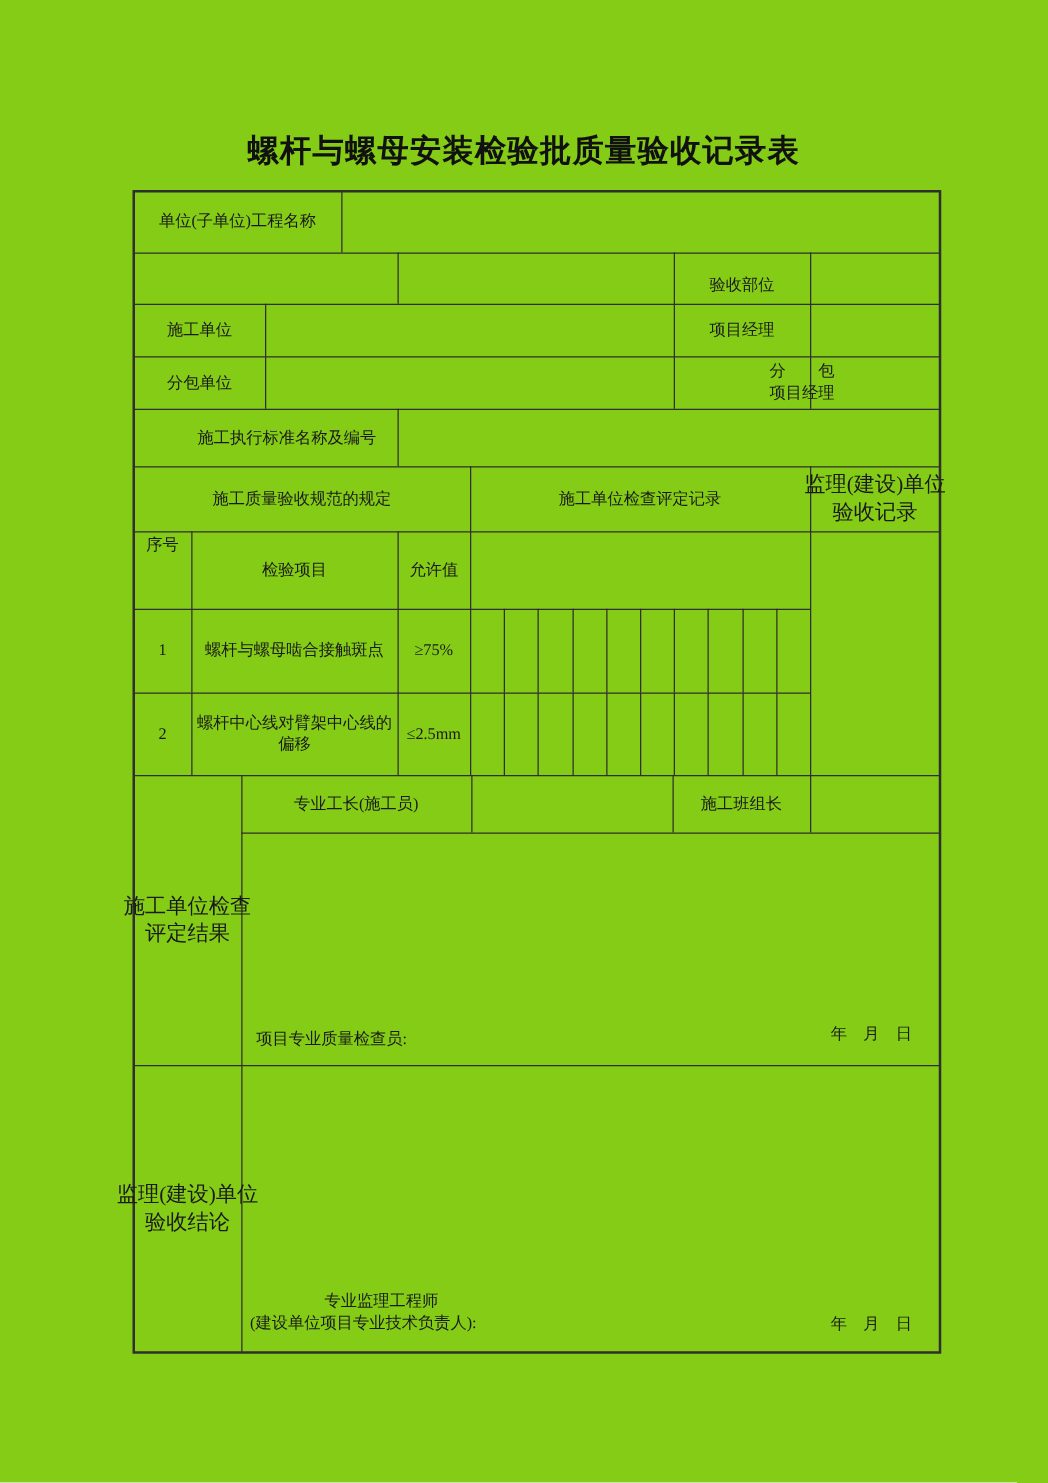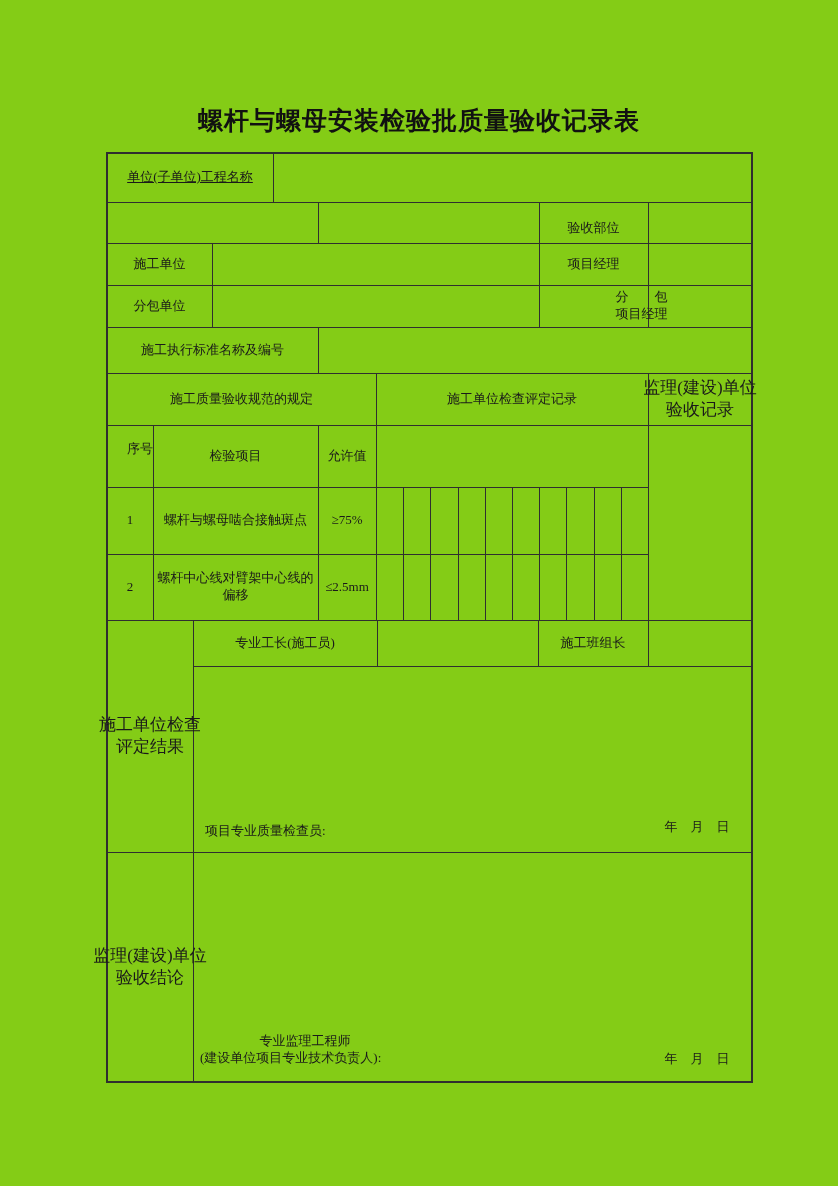--- a/index.html
+++ b/index.html
@@ -51,55 +51,55 @@
   <div class="vl" style="left:212px;top:243px;height:84px;"></div>
   <div class="vl" style="left:318px;top:327px;height:46px;"></div>
   <div class="vl" style="left:376px;top:373px;height:247px;"></div>
   <div class="vl" style="left:153px;top:425px;height:195px;"></div>
   <div class="vl" style="left:318px;top:425px;height:195px;"></div>
   <div class="vl" style="left:648px;top:373px;height:293px;"></div>
   <div class="vl" style="left:193px;top:620px;height:462px;"></div>
   <div class="vl" style="left:377px;top:620px;height:46px;"></div>
   <div class="vl" style="left:538px;top:620px;height:46px;"></div>
 
-  <div class="cell" style="left:107px;top:153px;width:166px;height:49px;text-decoration:underline;">
+  <div class="cell" style="left:107px;top:153px;width:166px;height:49px;">
     <span>单位(子单位)工程名称</span>
     </div>
   <div class="cell" style="left:539px;top:208px;width:109px;height:41px;">
     <span>验收部位</span>
     </div>
   <div class="cell" style="left:107px;top:243px;width:105px;height:42px;">
     <span>施工单位</span>
     </div>
   <div class="cell" style="left:539px;top:243px;width:109px;height:42px;">
     <span>项目经理</span>
     </div>
   <div class="cell" style="left:107px;top:285px;width:105px;height:42px;">
     <span>分包单位</span>
     </div>
   <div class="cell" style="left:539px;top:285px;width:109px;height:42px;margin-left:48px;">
     <span>分　　包</span>
     <span>项目经理</span>
     </div>
-  <div class="cell" style="left:107px;top:327px;width:211px;height:46px;">
+  <div class="cell" style="left:107px;top:327px;width:211px;height:46px;padding-left:17px;">
     <span>施工执行标准名称及编号</span>
     </div>
 
   <div class="cell" style="left:107px;top:373px;width:269px;height:52px;">
     <span>施工质量验收规范的规定</span>
     </div>
   <div class="cell" style="left:376px;top:373px;width:272px;height:52px;">
     <span>施工单位检查评定记录</span>
     </div>
   <div class="cell small" style="left:648px;top:373px;width:104px;height:52px;">
     <span>监理(建设)单位</span>
     <span>验收记录</span>
     </div>
 
-  <div class="cell" style="left:107px;top:418px;width:46px;height:62px;align-items:flex-end;">
+  <div class="cell" style="left:107px;top:405px;width:46px;height:62px;">
     <span>序号</span>
     </div>
   <div class="cell" style="left:153px;top:425px;width:165px;height:62px;">
     <span>检验项目</span>
     </div>
   <div class="cell" style="left:318px;top:425px;width:58px;height:62px;">
     <span>允许值</span>
     </div>
 
   <div class="cell" style="left:107px;top:487px;width:46px;height:67px;">

